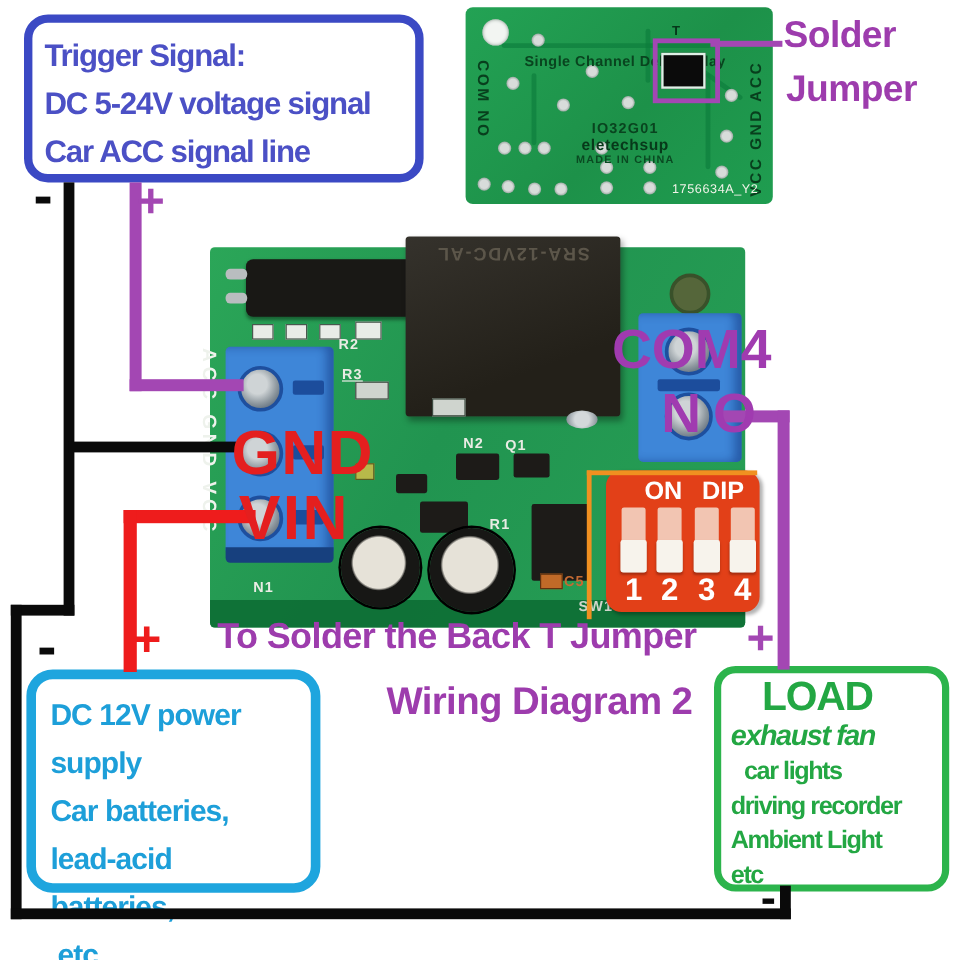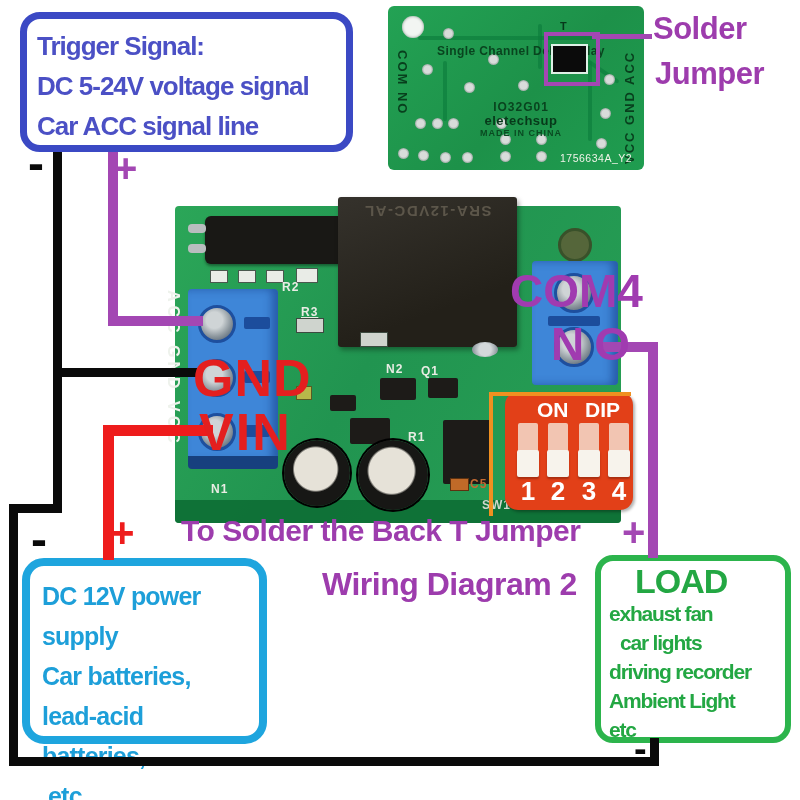--- a/index.html
+++ b/index.html
@@ -139,21 +139,21 @@
     <div class="smd" style="left:253px;top:172px;width:30px;height:20px;"></div>
     <div class="smd" style="left:155px;top:189px;width:26px;height:16px;"></div>
     <div class="smd" style="left:175px;top:212px;width:40px;height:26px;"></div>
     <div class="smd" style="left:268px;top:214px;width:48px;height:64px;"></div>
     <div class="abs" style="left:121px;top:180px;width:14px;height:12px;background:#b7b94a;border:1px solid #5a5c22;"></div>
     <div class="abs" style="left:275px;top:272px;width:17px;height:11px;background:#c06a28;border:1px solid #5e3210;"></div>
     <div class="abs" style="left:121px;top:112px;width:26px;height:13px;background:#cfd4ce;border:1px solid #3c4a40;"></div>
     <div class="abs" style="left:185px;top:126px;width:26px;height:13px;background:#cfd4ce;border:1px solid #3c4a40;"></div>
 
     <div class="ref" style="left:107px;top:74px;">R2</div>
-    <div class="ref" style="left:126px;top:99px;text-decoration:underline;">R3</div>
+    <div class="ref" style="left:110px;top:99px;text-decoration:underline;">R3</div>
     <div class="ref" style="left:211px;top:156px;">N2</div>
     <div class="ref" style="left:246px;top:158px;">Q1</div>
     <div class="ref" style="left:233px;top:224px;">R1</div>
     <div class="ref" style="left:36px;top:276px;">N1</div>
     <div class="ref" style="left:295px;top:271px;color:#c46a33;">C5</div>
     <div class="ref" style="left:307px;top:292px;color:#cfd6cc;">SW1</div>
 
     <div class="abs" style="left:109px;top:234px;width:66px;height:66px;border-radius:50%;background:radial-gradient(circle at 48% 44%,#e6e2d8 0 42%,#171715 46% 100%);box-shadow:0 0 0 2px #000;"></div>
     <div class="abs" style="left:183px;top:234px;width:70px;height:70px;border-radius:50%;background:radial-gradient(circle at 48% 44%,#e6e2d8 0 42%,#171715 46% 100%);box-shadow:0 0 0 2px #000;"></div>
 
@@ -210,20 +210,20 @@
 
   <div class="callout" style="left:22px;top:558px;width:245px;height:186px;border:8px solid #1ea5de;border-radius:22px;padding:10px 12px;">
     <div style="color:#1d9fd9;font-size:25px;letter-spacing:-.8px;line-height:40px;">DC 12V power supply</div>
     <div style="color:#1d9fd9;font-size:25px;letter-spacing:-.8px;line-height:40px;">Car batteries,</div>
     <div style="color:#1d9fd9;font-size:25px;letter-spacing:-.8px;line-height:40px;">lead-acid batteries,</div>
     <div style="color:#1d9fd9;font-size:25px;letter-spacing:-.8px;line-height:40px;padding-left:6px;">etc.</div>
   </div>
 
   <div class="callout" style="left:595px;top:555px;width:196px;height:188px;border:6px solid #2cb44c;border-radius:18px;padding:2px 8px;">
     <div style="color:#23a743;font-size:34px;line-height:36px;padding-left:26px;letter-spacing:-1px;">LOAD</div>
-    <div style="color:#23a743;font-size:21px;letter-spacing:-1.2px;line-height:29px;">exhaust fan</div>
+    <div style="color:#23a743;font-size:24px;letter-spacing:-1.2px;line-height:29px;font-style:italic;">exhaust fan</div>
     <div style="color:#23a743;font-size:21px;letter-spacing:-1.2px;line-height:29px;margin-left:11px;">car lights</div>
     <div style="color:#23a743;font-size:21px;letter-spacing:-1.2px;line-height:29px;">driving recorder</div>
     <div style="color:#23a743;font-size:21px;letter-spacing:-1.2px;line-height:29px;">Ambient Light</div>
     <div style="color:#23a743;font-size:21px;letter-spacing:-1.2px;line-height:29px;">etc</div>
   </div>
 
 </div>
 
 </body></html>

